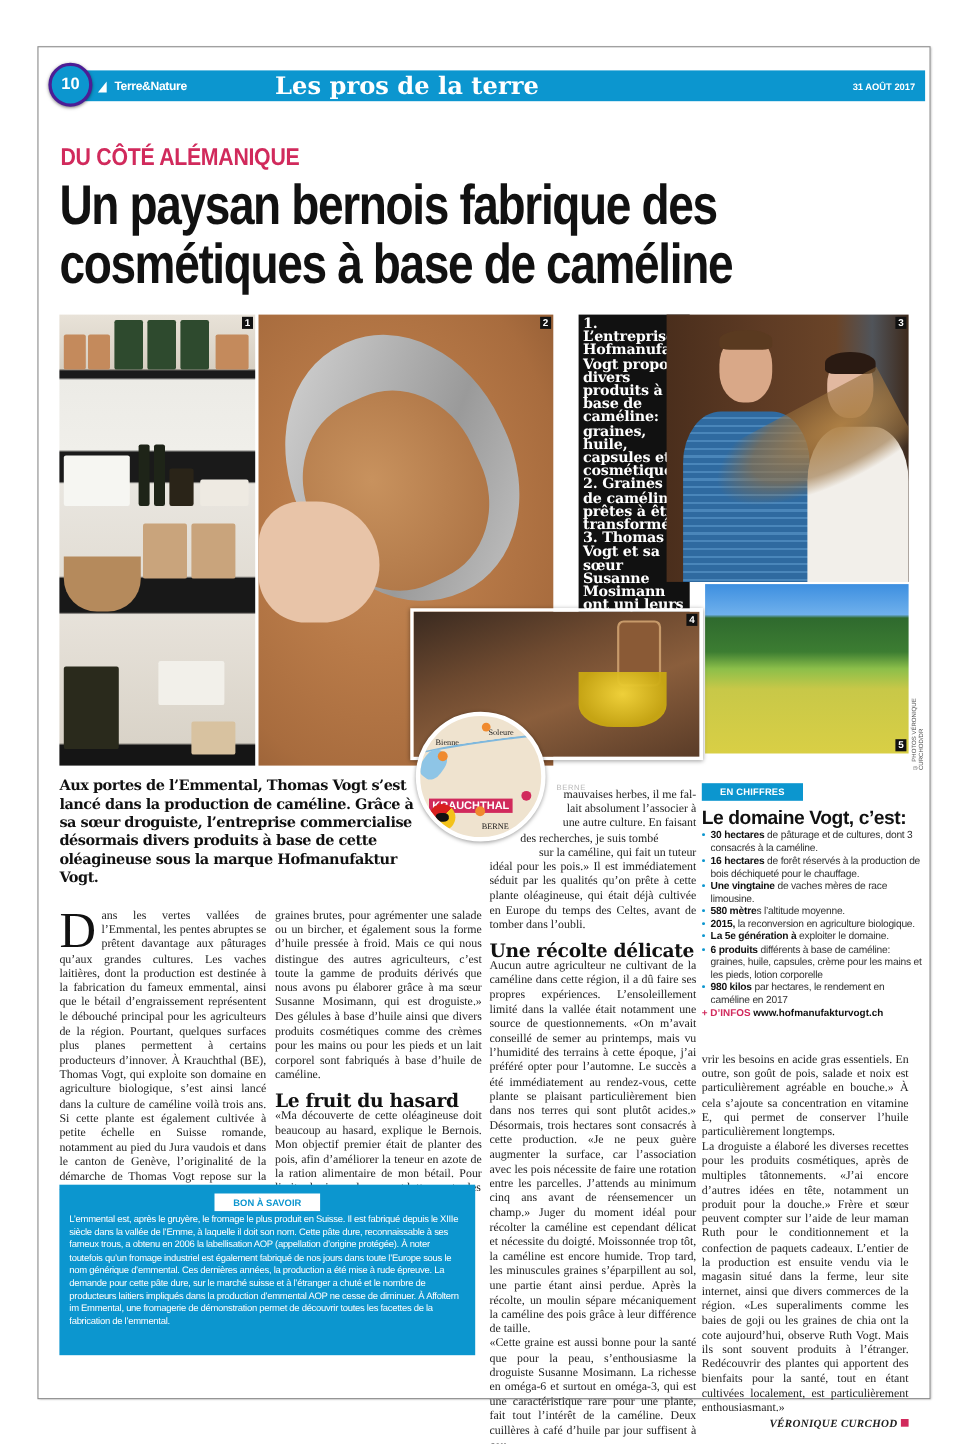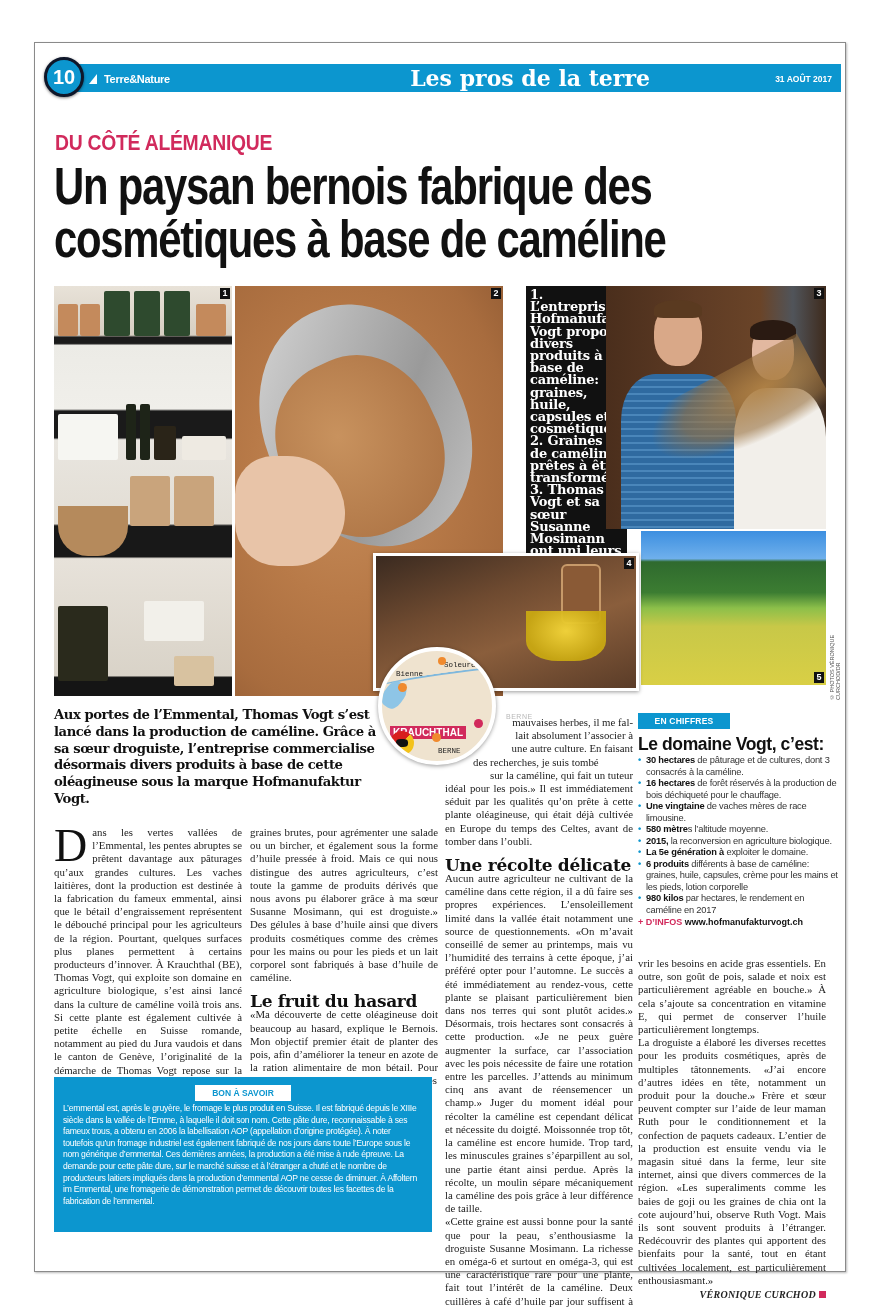--- a/index.html
+++ b/index.html
@@ -3,24 +3,24 @@
 <meta charset="utf-8">
 <style>
   * { box-sizing: border-box; margin: 0; padding: 0; }
   html, body { width: 880px; height: 1313px; background: #ffffff; overflow: hidden; }
   body { position: relative; font-family: "DejaVu Serif", serif; color: #1a1a1a; }
 
   .page { position: absolute; left: 34px; top: 42px; width: 812px; height: 1230px; border: 1px solid #8a8a8a; box-shadow: 1px 1px 2px #bbb; background: #fff; }
 
   
   .band { position: absolute; left: 54px; top: 64px; width: 787px; height: 28px; background: #0c96cf; }
-  .page-num { position: absolute; left: 44px; top: 57px; width: 40px; height: 40px; border-radius: 50%; background: #0c96cf; border: 3px solid #0f172a; box-shadow: 0 1px 3px rgba(0,0,0,.5); color: #fff; font-family: "Liberation Sans", sans-serif; font-weight: bold; font-size: 20px; line-height: 34px; text-align: center; z-index: 2; }
+  .page-num { position: absolute; left: 44px; top: 57px; width: 40px; height: 40px; border-radius: 50%; background: #0c96cf; border: 3px solid #4c1d95; box-shadow: 0 1px 3px rgba(0,0,0,.5); color: #fff; font-family: "Liberation Sans", sans-serif; font-weight: bold; font-size: 15px; line-height: 34px; text-align: center; z-index: 2; }
   .logo { position: absolute; left: 104px; top: 73px; color: #fff; font-family: "Liberation Sans", sans-serif; font-weight: bold; font-size: 11px; letter-spacing: -0.3px; }
   .logo-tri { position: absolute; left: 89px; top: 74px; width: 0; height: 0; border-left: 8px solid transparent; border-right: 0 solid transparent; border-bottom: 10px solid #fff; }
-  .section-title { position: absolute; left: 250px; top: 64px; width: 400px; text-align: right; color: #fff; font-family: "DejaVu Serif", serif; font-weight: bold; font-size: 22px; line-height: 28px; }
+  .section-title { position: absolute; left: 250px; top: 64px; width: 400px; text-align: left; color: #fff; font-family: "DejaVu Serif", serif; font-weight: bold; font-size: 22px; line-height: 28px; }
   .date { position: absolute; right: 48px; top: 74px; color: #fff; font-family: "Liberation Sans", sans-serif; font-weight: bold; font-size: 8.5px; }
 
   .kicker { position: absolute; left: 55px; top: 130px; color: #d12a5c; font-family: "Liberation Sans", sans-serif; font-weight: bold; font-size: 22px; letter-spacing: -0.3px; transform: scaleX(0.88); transform-origin: left; }
   .headline { position: absolute; left: 54px; top: 160px; width: 800px; font-family: "Liberation Sans", sans-serif; font-weight: bold; font-size: 51px; line-height: 53px; letter-spacing: -1.5px; transform: scaleX(0.82); transform-origin: left; color: #111; }
 
   
   .photo { position: absolute; overflow: hidden; }
   .photo-num { position: absolute; top: 2px; right: 2px; background: #111; color: #fff; font-family: "Liberation Sans", sans-serif; font-weight: bold; font-size: 9px; width: 10px; height: 11px; line-height: 11px; text-align: center; }
   .p1 { left: 54px; top: 286px; width: 178px; height: 410px; background:
       linear-gradient(180deg, #e8e2d8 0%, #d7cfc2 12%, #1b1b1b 12.5%, #1b1b1b 14%, #ecebe6 14.5%, #f0efea 30%, #1a1a1a 30.5%, #1a1a1a 37%, #e9e6e0 37.5%, #e2ddd4 58%, #181818 58.5%, #181818 66%, #e7e2da 66.5%, #d9d3c8 95%, #151515 95.5%);
@@ -47,21 +47,21 @@
   .p4 .glass { position: absolute; left: 150px; top: 55px; width: 80px; height: 50px; border-radius: 0 0 40% 40%; background: radial-gradient(ellipse at 50% 40%, #f4d63a, #c9a812 70%); opacity: .95; }
   .p4 .jar { position: absolute; left: 185px; top: 8px; width: 40px; height: 60px; border-radius: 6px; background: #8a5a36; border: 2px solid #c79a6a; }
   .photo-credit { position: absolute; left: 829px; top: 600px; width: 8px; height: 100px; writing-mode: vertical-rl; transform: rotate(180deg); font-family: "Liberation Sans", sans-serif; font-size: 5.5px; color: #555; }
 
   
   .map { position: absolute; left: 378px; top: 647px; width: 118px; height: 118px; border-radius: 50%; background: #efe3cf; border: 4px solid #fff; box-shadow: 0 1px 4px rgba(0,0,0,.4); overflow: hidden; z-index: 3; }
   .map .river { position: absolute; left: -10px; top: 22px; width: 140px; height: 10px; border-top: 2px solid #7fb8dd; border-radius: 50%; transform: rotate(-8deg); }
   .map .lake { position: absolute; left: 2px; top: 30px; width: 20px; height: 28px; background: #8ec5e6; border-radius: 40%; transform: rotate(35deg); }
   .map .dot { position: absolute; width: 9px; height: 9px; border-radius: 50%; background: #f08a2e; }
   .map .pin { position: absolute; width: 9px; height: 9px; border-radius: 50%; background: #d12a5c; }
-  .map .lbl { position: absolute; font-family: Liberation Mono, monospace; font-size: 7.5px; color: #222; }
+  .map .lbl { position: absolute; font-family: Liberation Serif, serif; font-size: 7.5px; color: #222; }
   .map .badge { position: absolute; left: 8px; top: 55px; background: #d12a5c; color: #fff; font-family: "Liberation Sans", sans-serif; font-weight: bold; font-size: 10px; padding: 1px 3px; margin-top: 20px; }
   .map .bear { position: absolute; left: 8px; top: 80px; width: 24px; height: 24px; border-radius: 50%; background: linear-gradient(135deg, #d81e1e 0 50%, #f3c21a 50%); }
   .map .bear::after { content: ""; position: absolute; left: 6px; top: 8px; width: 12px; height: 8px; background: #111; border-radius: 40%; }
   .berne-far { position: absolute; left: 506px; top: 713px; font-family: "Liberation Sans", sans-serif; font-size: 7px; color: #b8b8b8; letter-spacing: 0.5px; }
 
   
   .lede { position: absolute; left: 54px; top: 707px; width: 330px; font-family: "DejaVu Serif", serif; font-weight: bold; font-size: 13.2px; line-height: 16.8px; letter-spacing: -0.45px; color: #111; }
 
   
   .col { position: absolute; font-family: "Liberation Serif", serif; font-size: 10.8px; line-height: 13.2px; text-align: justify; color: #222; hyphens: auto; }

